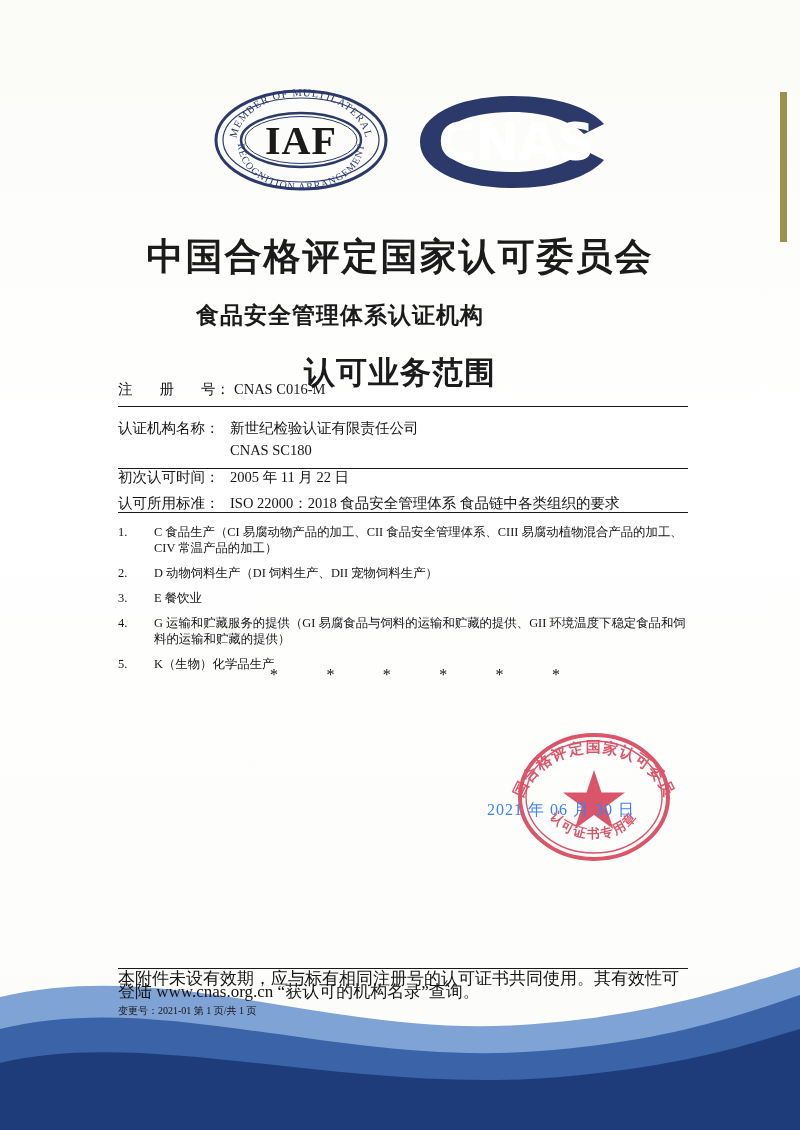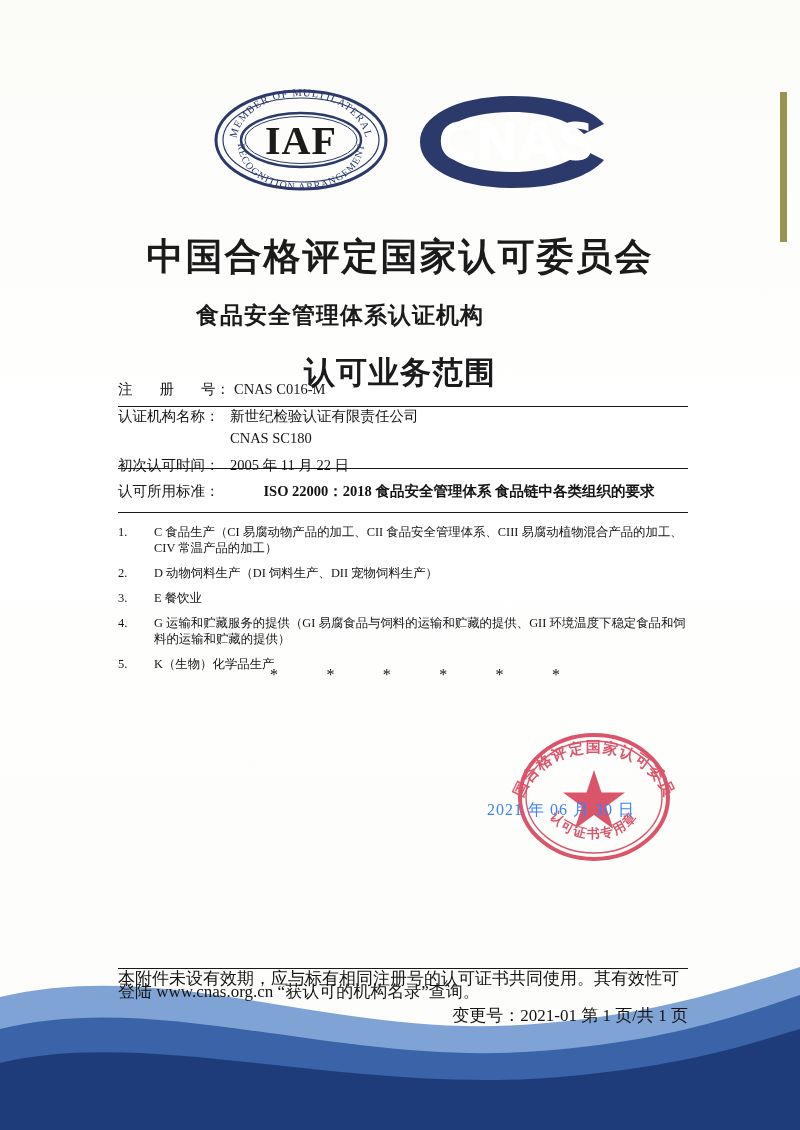--- a/index.html
+++ b/index.html
@@ -117,22 +117,21 @@
   }
   .flabel.spread {
     display: flex;
     justify-content: space-between;
     padding-right: 4px;
   }
   .fvalue {
     flex: 1;
   }
   .fvalue.bold {
-    font-weight: bold;
-    text-align: center;
+    font-weight: normal;
   }
   .hr-line {
     position: absolute;
     left: 118px;
     width: 570px;
     height: 1px;
     background: #1a1a1a;
   }
   .hr-a { top: 406px; }
   .hr-b { top: 468px; }
@@ -216,22 +215,21 @@
     width: 570px;
     height: 1px;
     background: #1a1a1a;
     z-index: 5;
   }
   .footer-meta {
     position: absolute;
     left: 118px;
     top: 1004px;
     width: 570px;
-    text-align: right;
-    font-size: 17px;
+    font-size: 10px;
     color: #141414;
     z-index: 5;
   }
 </style>
 </head>
 <body>
 
 <div id="page">
 
   <div class="edge-bar"></div>
@@ -276,21 +274,21 @@
 
     <div class="frow">
       <div class="flabel spread">
         <span>注</span>
           <span>册</span>
           <span>号：</span>
       </div>
       <div class="fvalue">CNAS C016-M</div>
     </div>
 
-    <div class="frow" style="margin-top:8px">
+    <div class="frow" style="margin-top:20px">
       <div class="flabel">认证机构名称：</div>
       <div class="fvalue">新世纪检验认证有限责任公司</div>
     </div>
 
 
     <div class="frow">
       <div class="flabel"></div>
       <div class="fvalue">CNAS SC180</div>
     </div>
 

